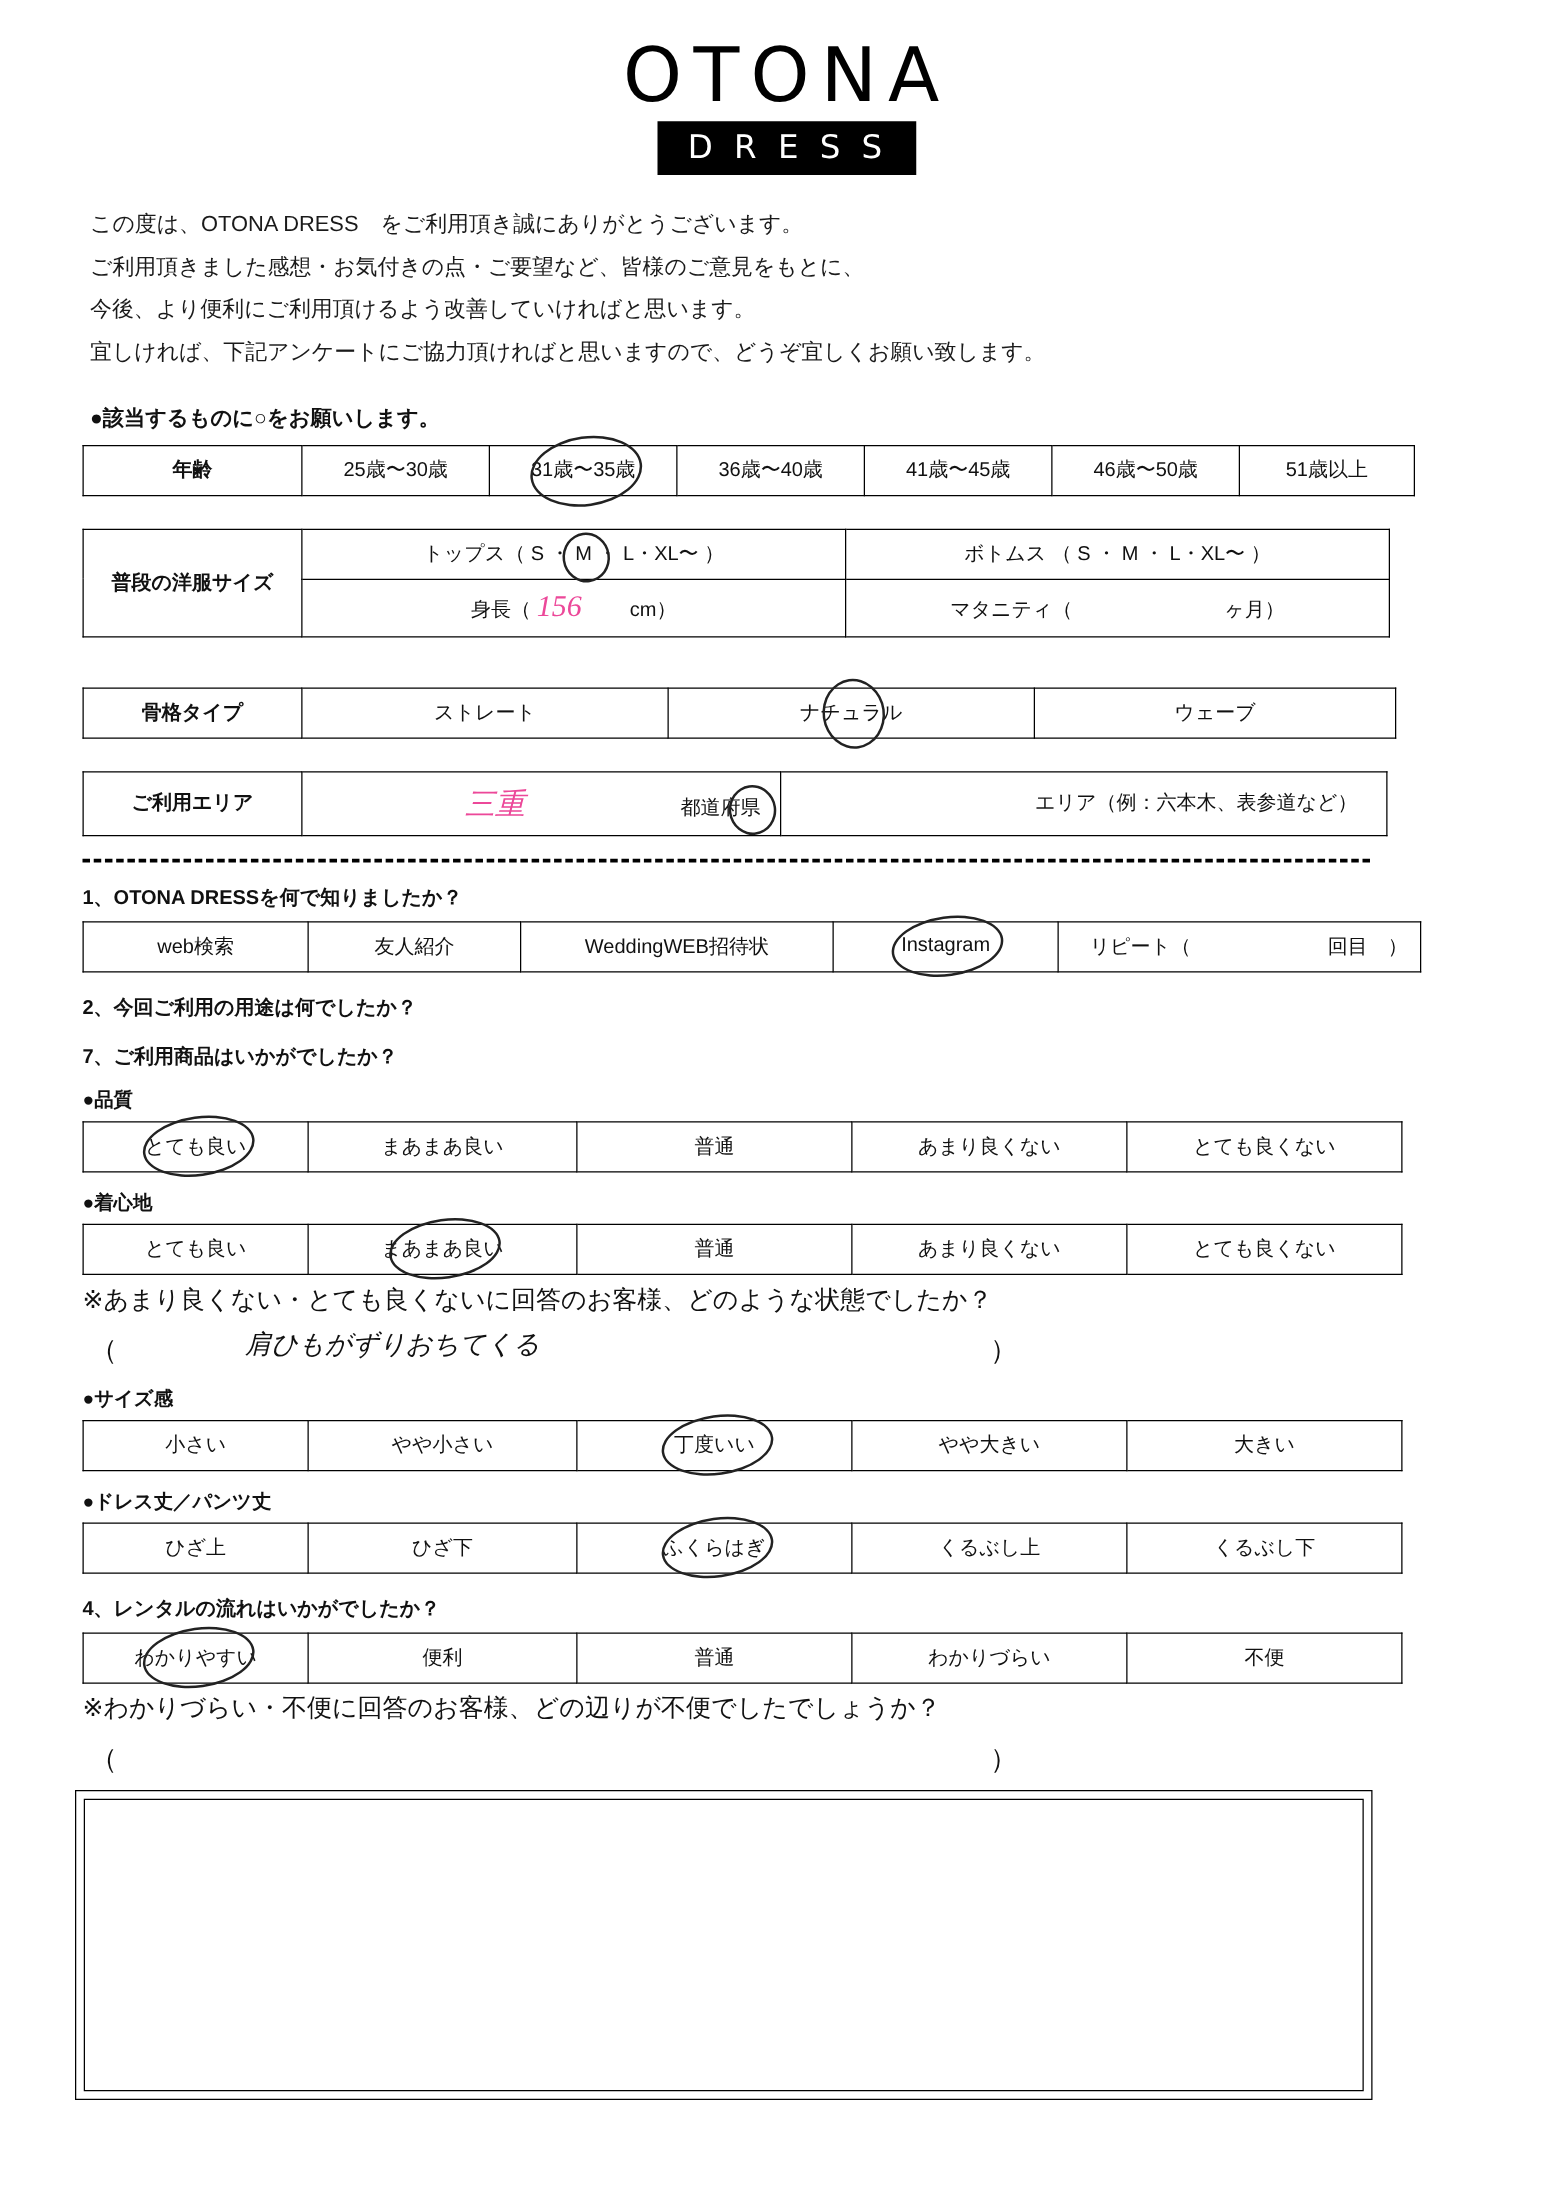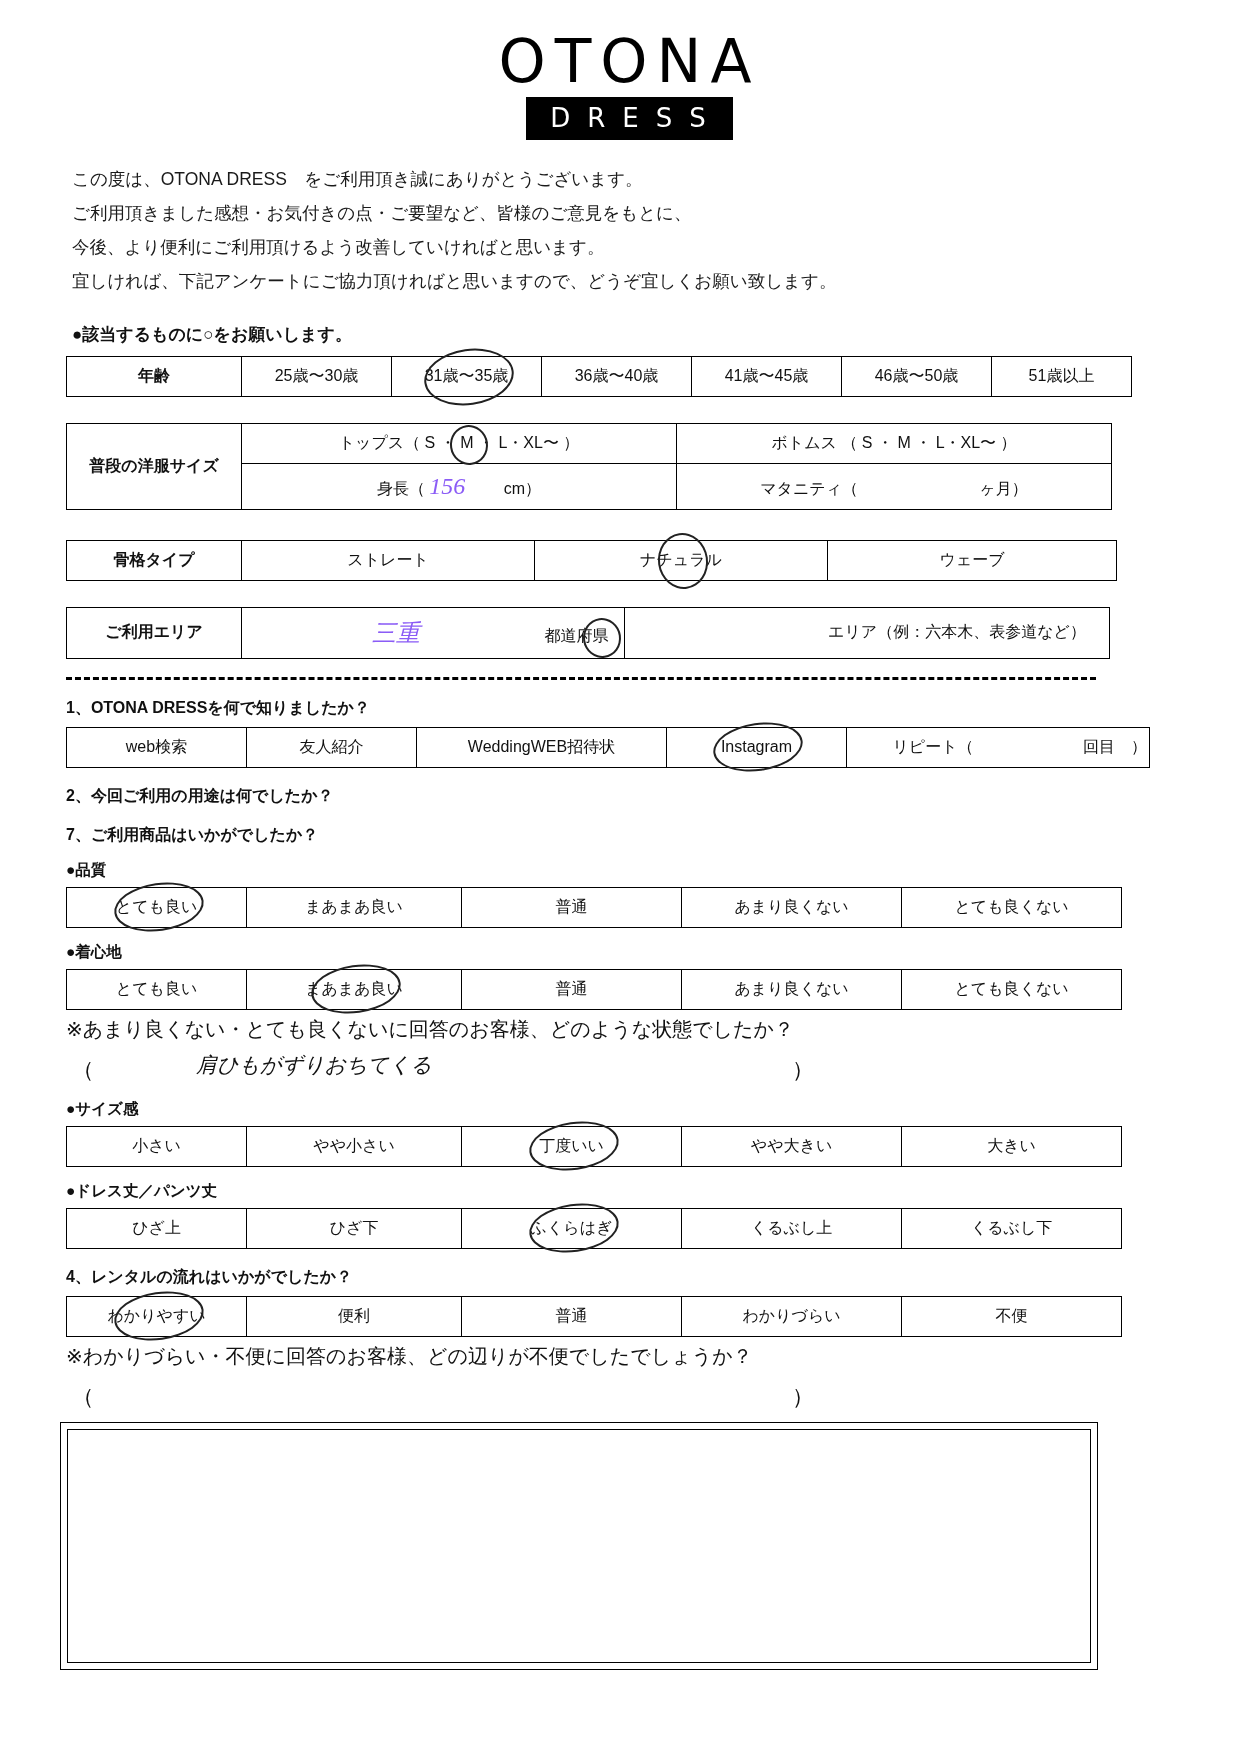--- a/index.html
+++ b/index.html
@@ -94,21 +94,21 @@
   td.label {
     font-weight: bold;
     font-size: 15.5px;
   }
 
   
   .hand {
     font-family: "Liberation Serif", "DejaVu Serif", serif;
     font-style: italic;
     font-size: 24px;
-    color: #8b5cf6;
+    color: #ec4899;
   }
   .hand-sm {
     font-family: Liberation Sans, sans-serif;
     font-style: italic;
     font-size: 21px;
   }
 
   
   .circ {
     position: relative;
@@ -235,21 +235,21 @@
       <td>
         <span>マタニティ（</span>
         <span class="hand"></span>
         <span style="margin-left:117px">ヶ月）</span>
       </td>
     </tr>
   </tbody>
     </table>
 
   
-  <table class="grid" style="margin-top:30px">
+  <table class="grid" style="margin-top:40px">
     <tbody>
         <tr>
       <td class="label" style="width:170px">骨格タイプ</td>
       <td style="width:288px">ストレート</td>
       <td style="width:288px"><span class="circ tall">ナチュラル</span></td>
       <td style="width:284px">ウェーブ</td>
     </tr>
   </tbody>
     </table>
 
@@ -274,21 +274,21 @@
 
   
   <div class="q-head">1、OTONA DRESSを何で知りましたか？</div>
   <table class="grid">
     <tbody>
         <tr>
       <td style="width:175px">web検索</td>
       <td style="width:165px">友人紹介</td>
       <td style="width:245px">WeddingWEB招待状</td>
       <td style="width:175px"><span class="circ wide">Instagram</span></td>
-      <td style="width:270px; text-align:right; padding-left:30px">
+      <td style="width:270px; text-align:center; padding-left:17px">
         <span>リピート（</span>
         <span style="margin-left:105px">回目　）</span>
       </td>
     </tr>
   </tbody>
     </table>
 
   
   <div class="q-head">2、今回ご利用の用途は何でしたか？</div>
 

